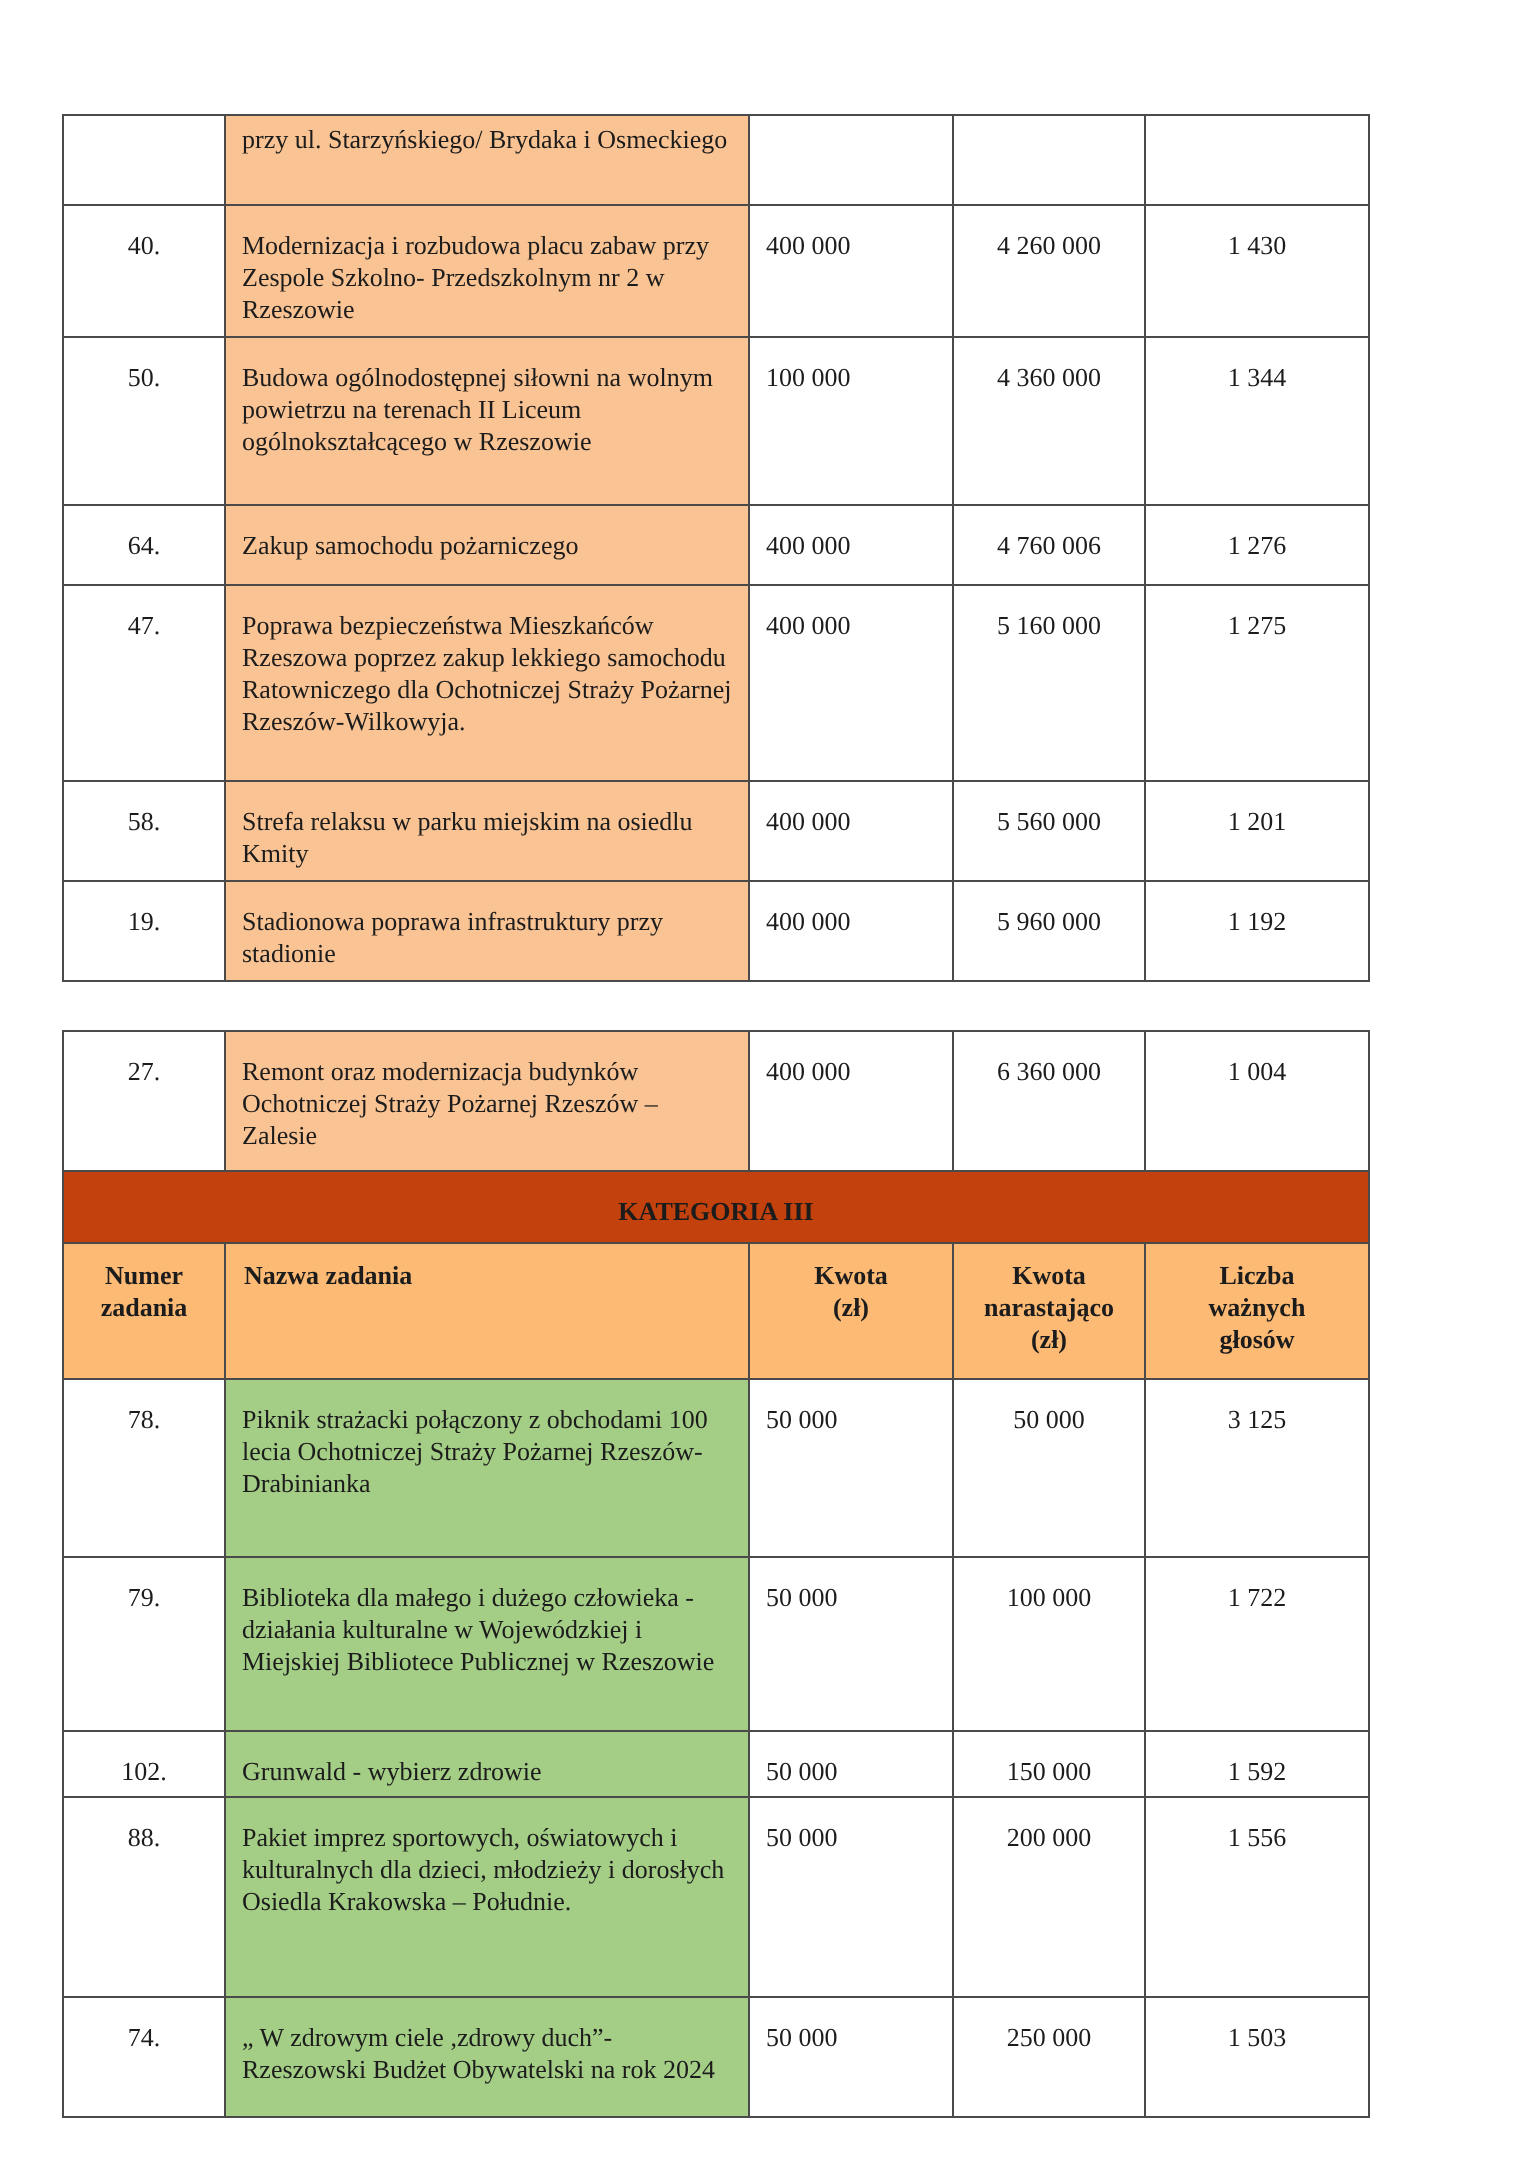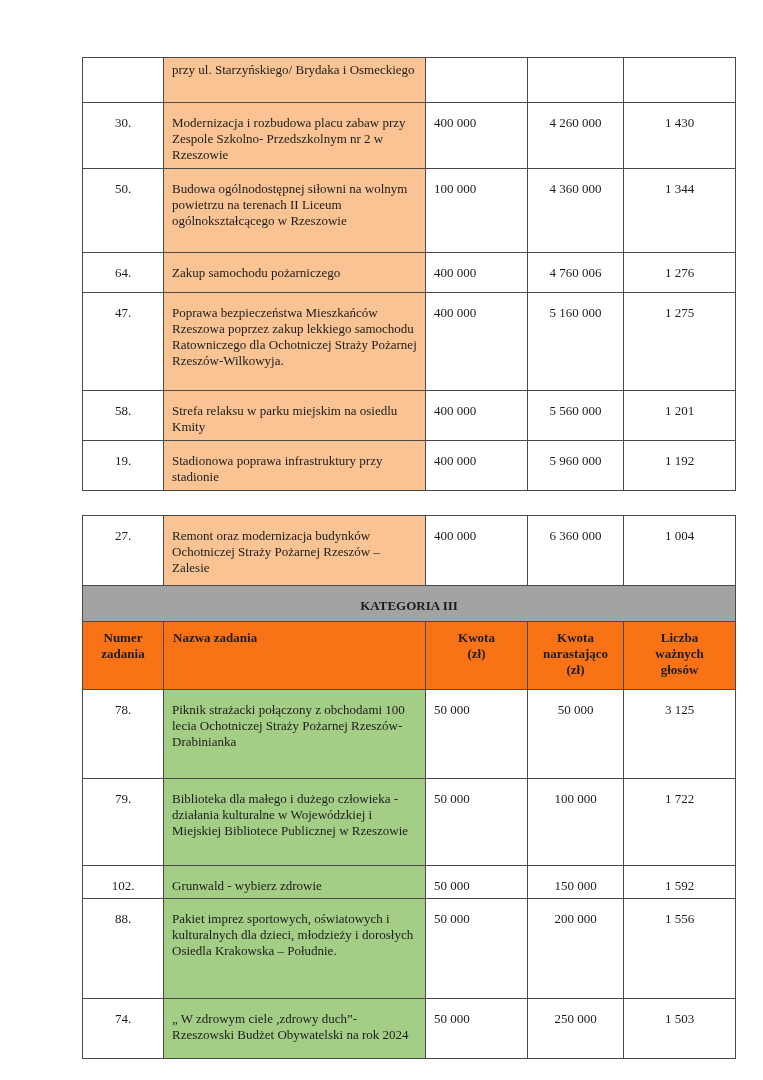--- a/index.html
+++ b/index.html
@@ -9,21 +9,21 @@
   }
   body {
     width: 763px;
     height: 1080px;
     overflow: hidden;
     font-family: "Liberation Serif", "DejaVu Serif", serif;
     color: #1c1c1c;
   }
   .sheet {
     padding-top: 57px;
-    padding-left: 82px;
+    padding-left: 31px;
   }
   table.results {
     border-collapse: collapse;
     table-layout: fixed;
     width: 653px;
   }
   table.results td {
     border: 1.5px solid #4a4a4a;
     vertical-align: top;
     font-size: 13px;
@@ -36,29 +36,29 @@
   td.c-amt   { text-align: left; white-space: nowrap; }
   td.c-cum   { text-align: center; white-space: nowrap; font-family: Liberation Serif, serif; }
   td.c-votes { text-align: center; white-space: nowrap; }
 
   .hl-orange { background: #FAC393; }
   .hl-green  { background: #A4CE86; }
 
   tr.r-partial td { padding-top: 4px; }
 
   td.cat-cell {
-    background: #a3a3a3;
+    background: #c2410c;
     text-align: center;
     font-weight: bold;
     font-size: 14px;
     padding: 9px 4px 5px 4px;
     white-space: nowrap;
   }
   tr.head-row td {
-    background: #f97316;
+    background: #fdba74;
     font-weight: bold;
     text-align: center;
     white-space: pre-line;
     padding: 8px 9px 4px 9px;
   }
 
   .h45 { height: 45px; }
   .h66 { height: 66px; }
   .h84 { height: 84px; }
   .h40 { height: 40px; }
@@ -90,21 +90,21 @@
     </colgroup>
     <tbody>
       <tr class="r-partial h45">
         <td class="c-num"></td>
         <td class="c-name hl-orange">przy ul. Starzyńskiego/ Brydaka i Osmeckiego</td>
         <td class="c-amt"></td>
         <td class="c-cum"></td>
         <td class="c-votes"></td>
       </tr>
       <tr class="h66">
-        <td class="c-num">30.</td>
+        <td class="c-num">40.</td>
         <td class="c-name hl-orange">Modernizacja i rozbudowa placu zabaw przy Zespole Szkolno- Przedszkolnym nr 2 w Rzeszowie</td>
         <td class="c-amt">400 000</td>
         <td class="c-cum">4 260 000</td>
         <td class="c-votes">1 430</td>
       </tr>
       <tr class="h84">
         <td class="c-num">50.</td>
         <td class="c-name hl-orange">Budowa ogólnodostępnej siłowni na wolnym powietrzu na terenach II Liceum ogólnokształcącego w Rzeszowie</td>
         <td class="c-amt">100 000</td>
         <td class="c-cum">4 360 000</td>

